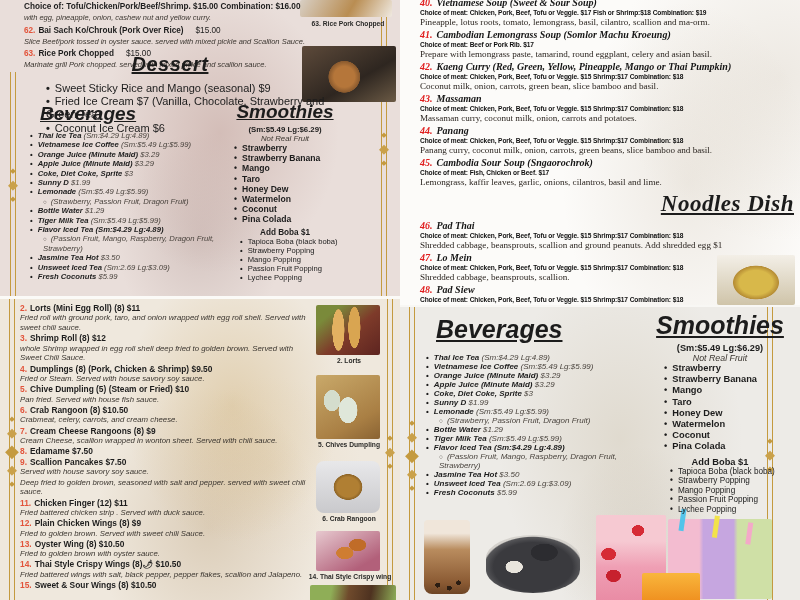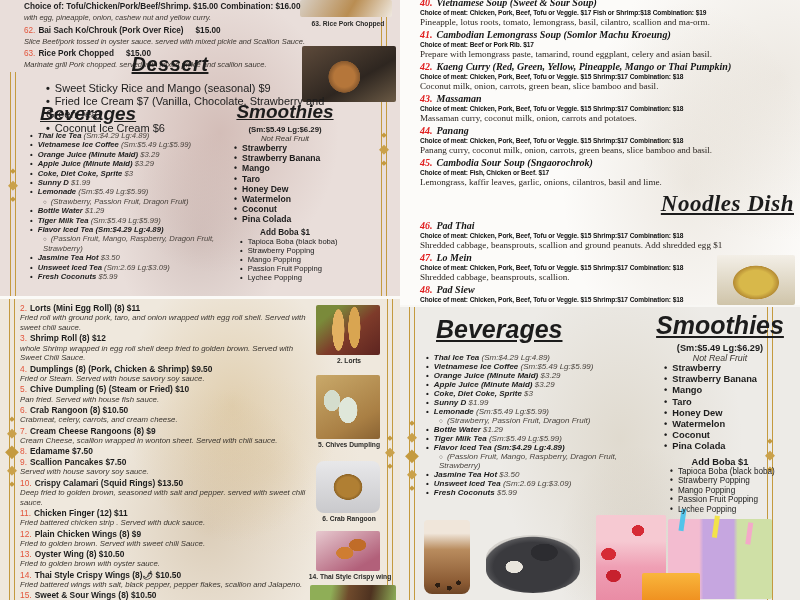--- a/index.html
+++ b/index.html
@@ -28,23 +28,23 @@
   .gold-strip{position:absolute;width:12px;z-index:1;display:flex;flex-direction:column;
       align-items:center;justify-content:center;
       background:linear-gradient(90deg,transparent 0 3px,#c49a3f 3px 4px,transparent 4px 8px,#c49a3f 8px 9px,transparent 9px);}
   .gold-strip i{display:block;font-style:normal;color:#c49a3f;line-height:1;}
   .gold-strip i::before{content:"◆";}
   .gold-strip i.sm{font-size:7px;margin:2px 0;}
   .gold-strip i.lg{font-size:13px;margin:2px 0;color:#caa14a;}
   .gold-strip i.xl{font-size:18px;margin:1px 0;color:#c49a3f;}
 
   
-  .num{font-weight:400;color:#e2543b;margin-right:3px;}
+  .num{font-weight:700;color:#e2543b;margin-right:3px;}
   .nm{font-weight:700;color:#1d1d1d;}
-  .price{font-weight:700;margin-left:12px;}
+  .price{font-weight:400;margin-left:12px;}
   .desc{font-style:italic;color:#3a352f;}
   .bullet::before{content:"•";margin-right:5px;font-weight:700;}
   .subline::before{content:"○";margin-right:4px;font-size:80%;}
   .uh{font-weight:700;font-style:italic;text-decoration:underline;}
 
   
   #tl .content{position:absolute;inset:0;z-index:3;}
   .tl-intro{position:absolute;left:24px;top:1px;width:302px;}
   .tl-intro .mi-head{font-size:8.2px;line-height:12.2px;}
   .tl-intro .desc{font-size:7.5px;line-height:10.8px;}
@@ -384,21 +384,20 @@
           <div class="mi-head"><span class="num">8.</span><span class="nm">Edamame $7.50</span></div>
 
         </div>
 
         <div class="mi">
           <div class="mi-head"><span class="num">9.</span><span class="nm">Scallion Pancakes $7.50</span></div>
           <div class="desc">Served with house savory soy sauce.</div>
         </div>
 
         <div class="mi">
-          <div class="mi-head"><span class="num">10.</span><span class="nm">Crispy Calamari (Squid Rings) $13.50</span></div>
           <div class="desc">Deep fried to golden brown, seasoned with salt and pepper. served with sweet chili sauce.</div>
         </div>
 
         <div class="mi">
           <div class="mi-head"><span class="num">11.</span><span class="nm">Chicken Finger (12) $11</span></div>
           <div class="desc">Fried battered chicken strip . Served with duck sauce.</div>
         </div>
 
         <div class="mi">
           <div class="mi-head"><span class="num">12.</span><span class="nm">Plain Chicken Wings (8) $9</span></div>

